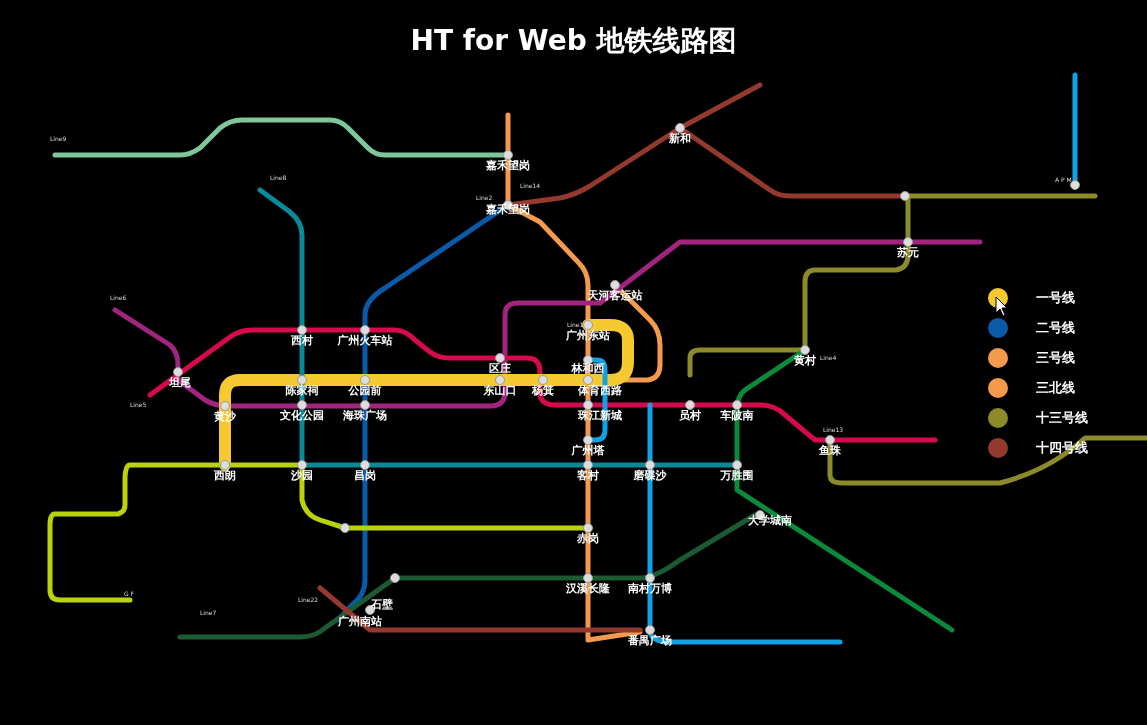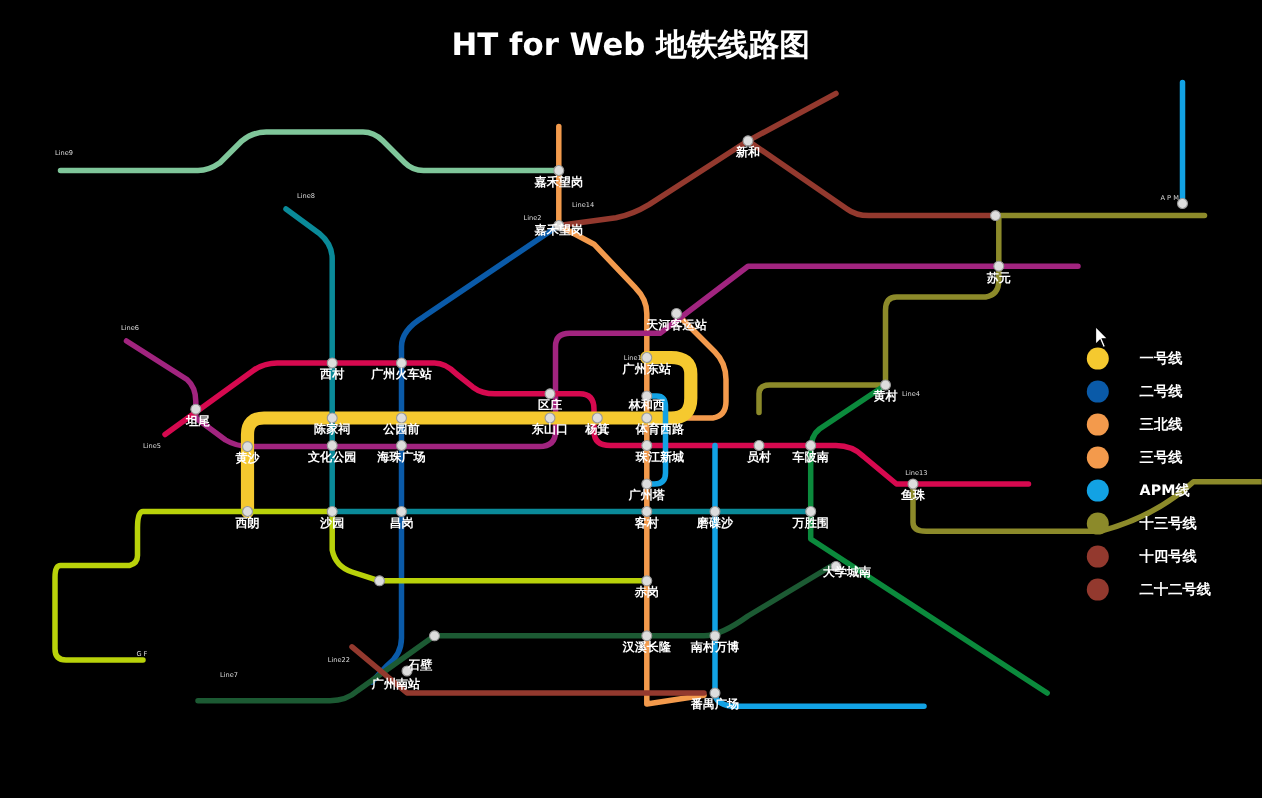--- a/index.html
+++ b/index.html
@@ -1,19 +1,19 @@
 <!DOCTYPE html>
 <html><head>
 <meta charset="utf-8">
 <style>
   html, body { margin:0; padding:0; background:#000; }
   body { width:1147px; height:725px; position:relative; overflow:hidden; font-family:"DejaVu Sans", sans-serif; }
   .title { position:absolute; left:0; top:22px; width:1147px; text-align:center; color:#ffffff; font-weight:bold; font-size:28px; font-family:"DejaVu Sans", sans-serif; }
   svg.map { position:absolute; left:0; top:0; }
-  .legend { position:absolute; left:988px; top:286px;margin-top:28px; }
+  .legend { position:absolute; left:988px; top:286px; }
   .legend-item { position:relative; height:30px; width:150px; cursor:pointer; }
   .legend-dot { position:absolute; left:0; top:2px; width:20px; height:20px; border-radius:50%; }
   .legend-label { position:absolute; left:48px; top:3px; color:#fff; font-weight:bold; font-size:13px; white-space:nowrap; }
   .cursor { position:absolute; left:995px; top:296px; }
 </style>
 </head>
 <body>
 
 <div class="title">HT for Web 地铁线路图</div>
 
@@ -167,39 +167,31 @@
   <div class="legend-item">
       <span class="legend-dot" style="background:#f5c92f"></span>
       <span class="legend-label">一号线</span>
     </div>
   <div class="legend-item">
       <span class="legend-dot" style="background:#0a5aa8"></span>
       <span class="legend-label">二号线</span>
     </div>
   <div class="legend-item">
       <span class="legend-dot" style="background:#f39a4c"></span>
-      <span class="legend-label">三北线</span>
+      <span class="legend-label">三号线</span>
     </div>
   <div class="legend-item">
       <span class="legend-dot" style="background:#f39a4c"></span>
-      <span class="legend-label">三号线</span>
-    </div>
-  <div class="legend-item">
-      <span class="legend-dot" style="background:#12a2e4"></span>
-      <span class="legend-label">APM线</span>
+      <span class="legend-label">三北线</span>
     </div>
   <div class="legend-item">
       <span class="legend-dot" style="background:#8c8a2a"></span>
       <span class="legend-label">十三号线</span>
     </div>
   <div class="legend-item">
       <span class="legend-dot" style="background:#93392e"></span>
       <span class="legend-label">十四号线</span>
     </div>
-  <div class="legend-item">
-      <span class="legend-dot" style="background:#93392e"></span>
-      <span class="legend-label">二十二号线</span>
-    </div>
 </div>
 
 <svg class="cursor" width="14" height="22" viewBox="0 0 14 22">
   <path d="M1,1 L1,17 L5,13 L8,20 L10,19 L7,12 L12,12 Z" fill="#fff" stroke="#000" stroke-width="1"></path>
 </svg>
 
 </body></html>

